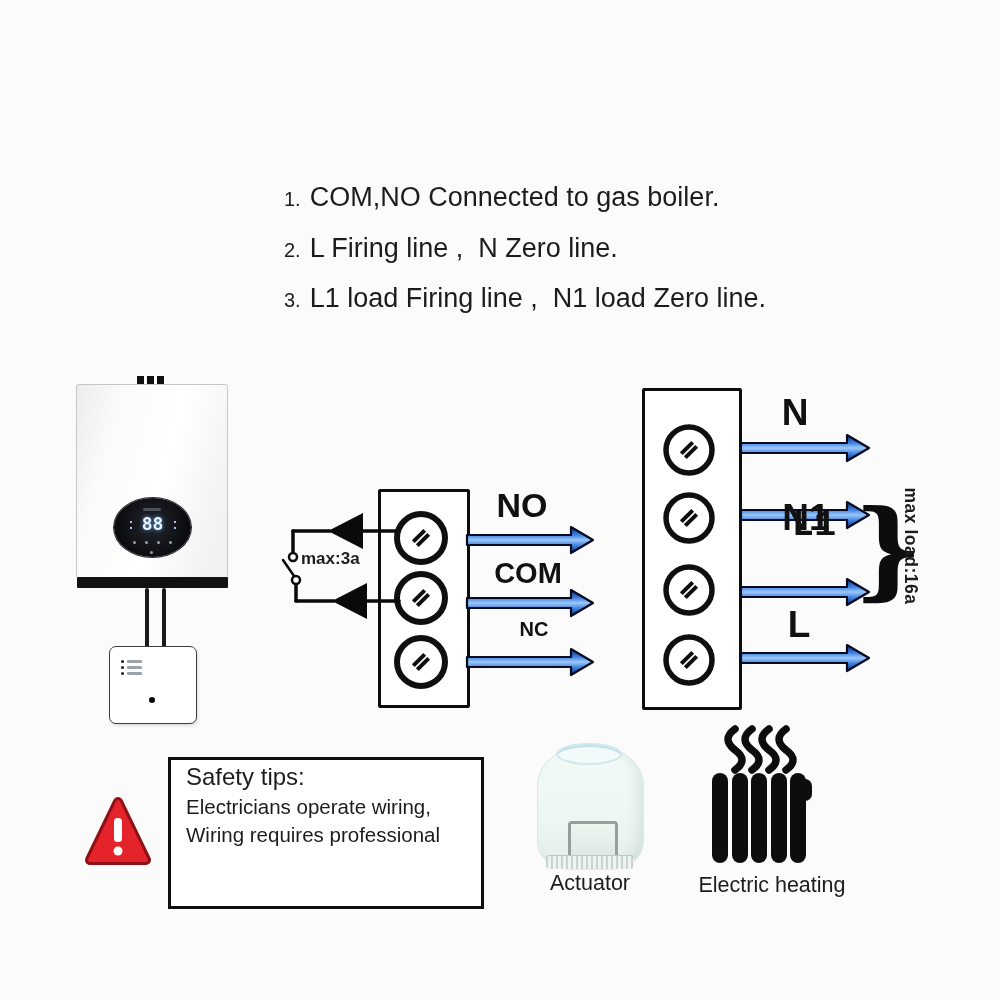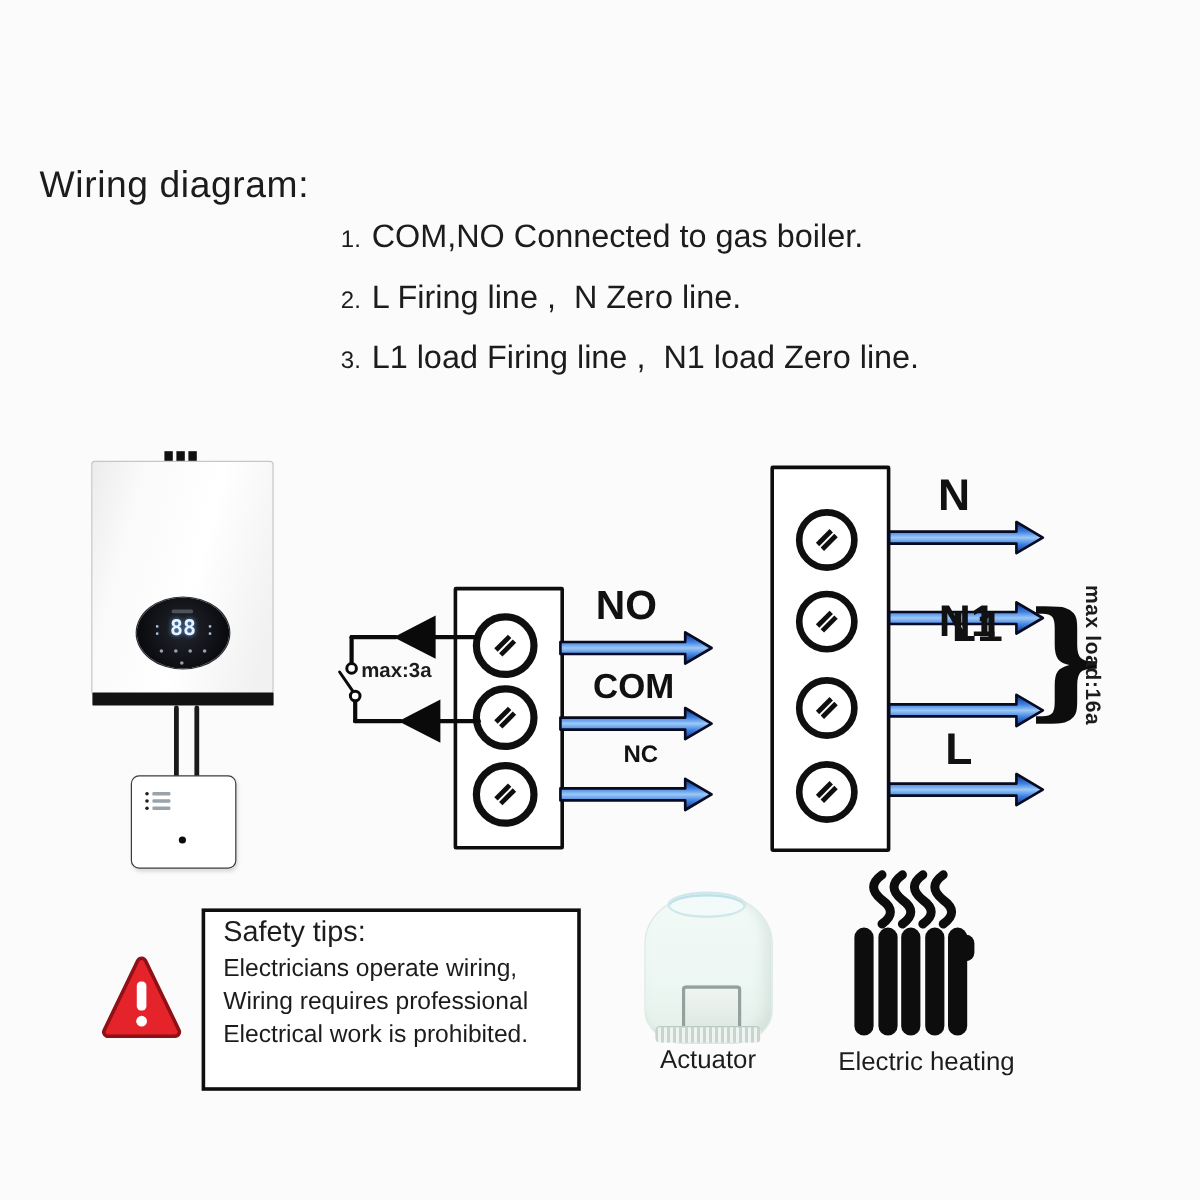--- a/index.html
+++ b/index.html
@@ -74,21 +74,20 @@
   #rad-knob{left:799px;top:779px;width:13px;height:22px;background:#0d0d0d;border-radius:0 7px 7px 0;}
   #lbl-heating{left:772px;top:873px;font-size:21.5px;transform:translateX(-50%);}
   
   #overlay{left:0;top:0;width:1000px;height:1000px;pointer-events:none;}
 </style>
 </head>
 <body>
 
 <div id="stage">
 
-  <div class="abs" id="title">Wiring diagram:</div>
 
   <div class="abs instr" style="top:182px">
     <span class="instr-num">1.</span>
     <span class="instr-text">COM,NO Connected to gas boiler.</span>
   </div>
   <div class="abs instr" style="top:233px">
     <span class="instr-num">2.</span>
     <span class="instr-text">L Firing line ,  N Zero line.</span>
   </div>
   <div class="abs instr" style="top:283px">
@@ -227,21 +226,20 @@
   <div class="abs wire-lbl" id="lbl-l1">L1</div>
   <div class="abs wire-lbl" id="lbl-l">L</div>
   <div class="abs" id="brace">}</div>
   <div class="abs" id="maxload">max load:16a</div>
 
   <div class="abs" id="safety-box"></div>
   <div class="abs" id="safety-heading">Safety tips:</div>
   <div class="abs" id="safety-lines">
     <div>Electricians operate wiring,</div>
     <div>Wiring requires professional</div>
-    <div>Electrical work is prohibited.</div>
   </div>
 
   <div class="abs" id="actuator-body"></div>
   <div class="abs" id="actuator-cap"></div>
   <div class="abs" id="actuator-clip"></div>
   <div class="abs" id="actuator-band"></div>
   <div class="abs" id="lbl-actuator">Actuator</div>
 
   <div class="abs rad-bar" style="left:712px"></div>
   <div class="abs rad-bar" style="left:731.5px"></div>

